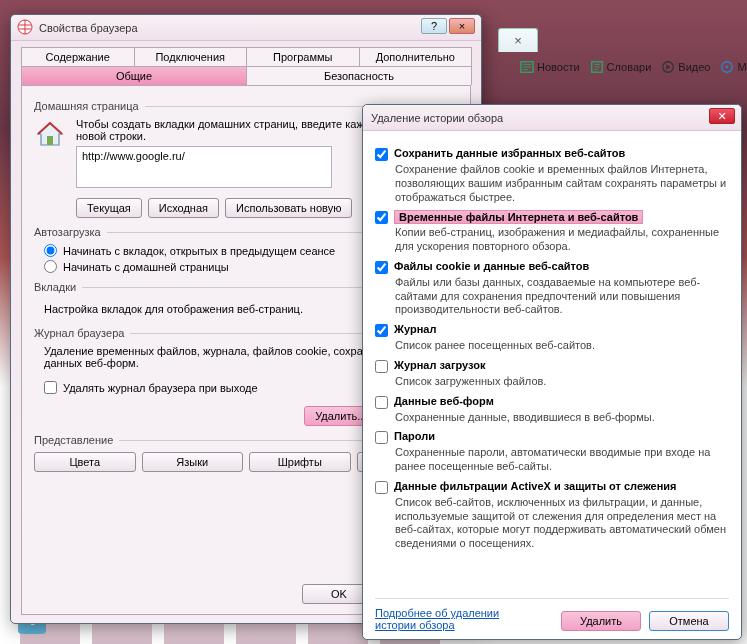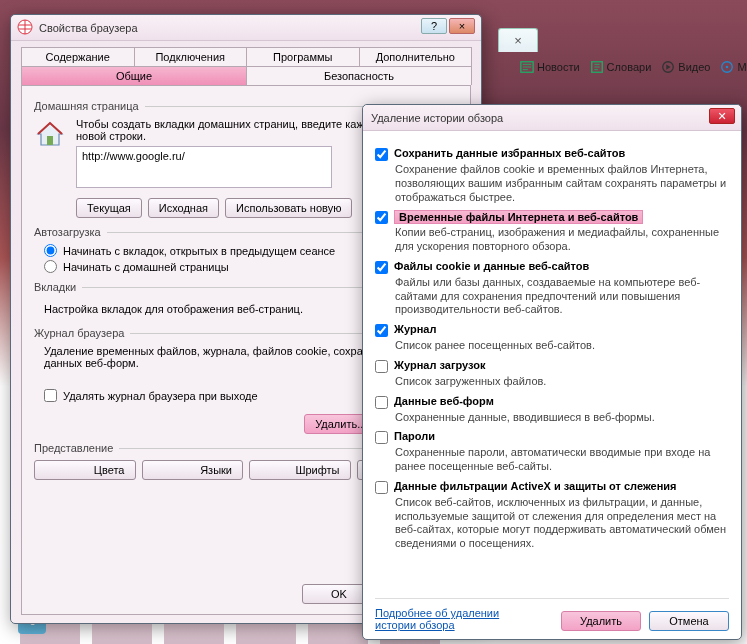--- a/index.html
+++ b/index.html
@@ -41,21 +41,21 @@
 .btnrow { display:flex; gap:6px; margin-top:8px; margin-left:42px;}
 .btn { border:1px solid #9a8b97; background:linear-gradient(180deg,#fdfafe,#ece1ea); padding:3px 10px; border-radius:3px; cursor:pointer; min-width:60px; text-align:center;}
 .btn.pink { background:linear-gradient(180deg,#f8c5dc,#f3a2c6); border-color:#d87fa8;}
 .radio-row, .chk-row { display:flex; align-items:center; gap:6px; margin:3px 0 3px 10px;}
 .radio-row input, .chk-row input { margin:0;}
 
 .subsection { margin-top:8px; }
 .tab-cfg { display:flex; align-items:center; justify-content:space-between; margin:4px 0 4px 10px;}
 .right-btns { display:flex; justify-content:flex-end; margin-top:12px;}
 .rep-row { display:flex; gap:6px; margin-top:6px;}
-.rep-row .btn { flex:1; min-width:0;text-align:right;}
+.rep-row .btn { flex:1; min-width:0;}
 
 .dlg-footer { position:absolute; bottom:10px; right:12px; display:flex; gap:8px;}
 .dlg-footer .btn { min-width:74px; }
 
 
 .w-del { left:362px; top:104px; width:380px; height:536px; background:#fff;}
 .w-del .titlebar { background:linear-gradient(180deg,#f9f1f6,#efe1ec);}
 .del-body { padding:10px 12px 50px 12px; height:calc(100% - 26px); overflow:hidden; position:relative;}
 .opt { margin:6px 0 2px 0;}
 .opt .hd { display:flex; align-items:flex-start; gap:6px;}
@@ -183,21 +183,21 @@
       <div class="group-label"><span>Вкладки</span></div>
       <div class="tab-cfg">
         <span style="max-width:260px;">Настройка вкладок для отображения веб-страниц.</span>
         <div class="btn">Вкладки</div>
       </div>
     </div>
 
     <div class="subsection">
       <div class="group-label"><span>Журнал браузера</span></div>
       <div style="margin-left:10px;">Удаление временных файлов, журнала, файлов cookie, сохраненных паролей и данных веб-форм.</div>
-      <label class="chk-row" style="margin-top:20px;">
+      <label class="chk-row" style="margin-top:12px;">
           <input type="checkbox" style="">
           <span>Удалять журнал браузера при выходе</span>
         </label>
       <div class="right-btns">
         <div class="btn pink">Удалить...</div>
         <div class="btn">Параметры</div>
       </div>
     </div>
 
     <div class="subsection">

